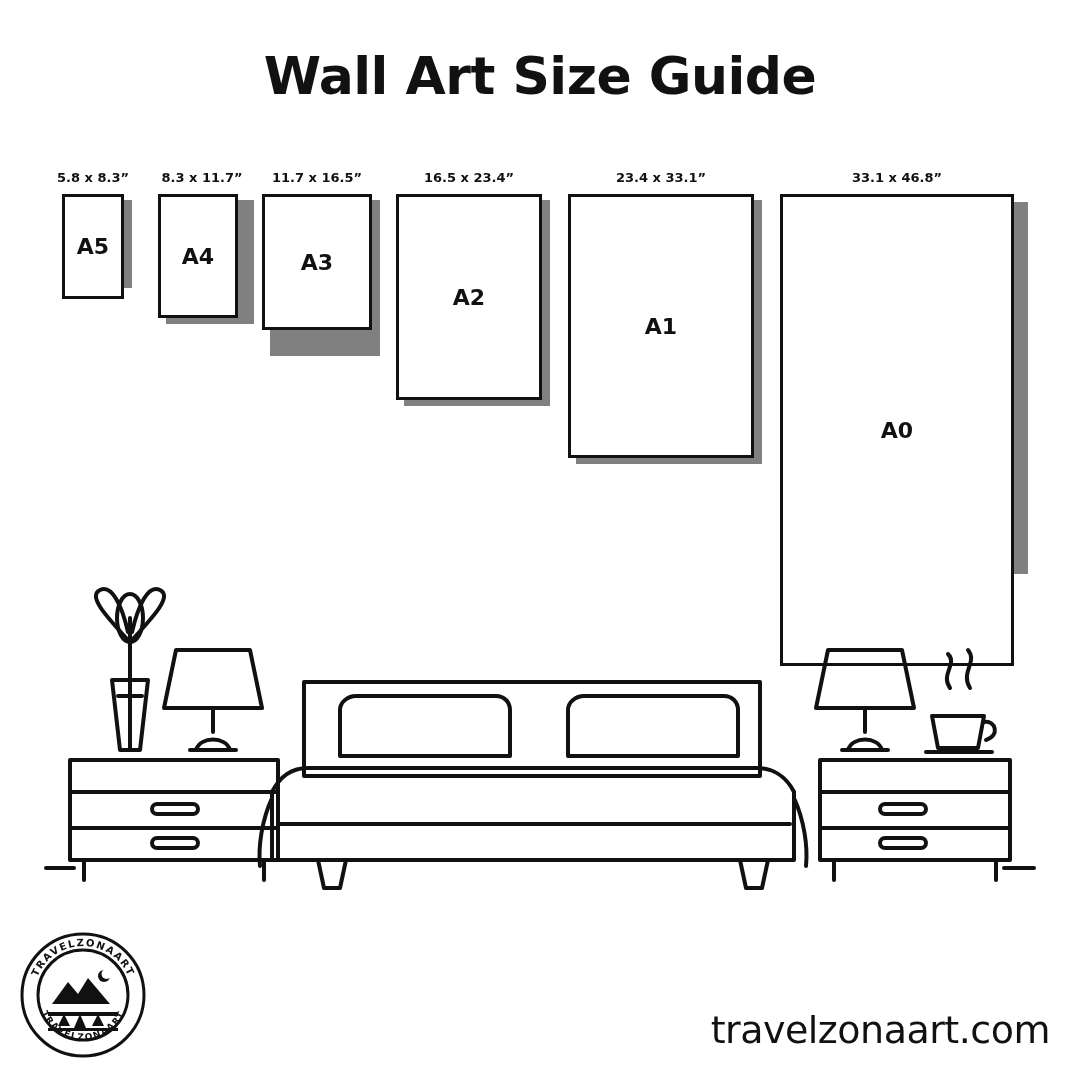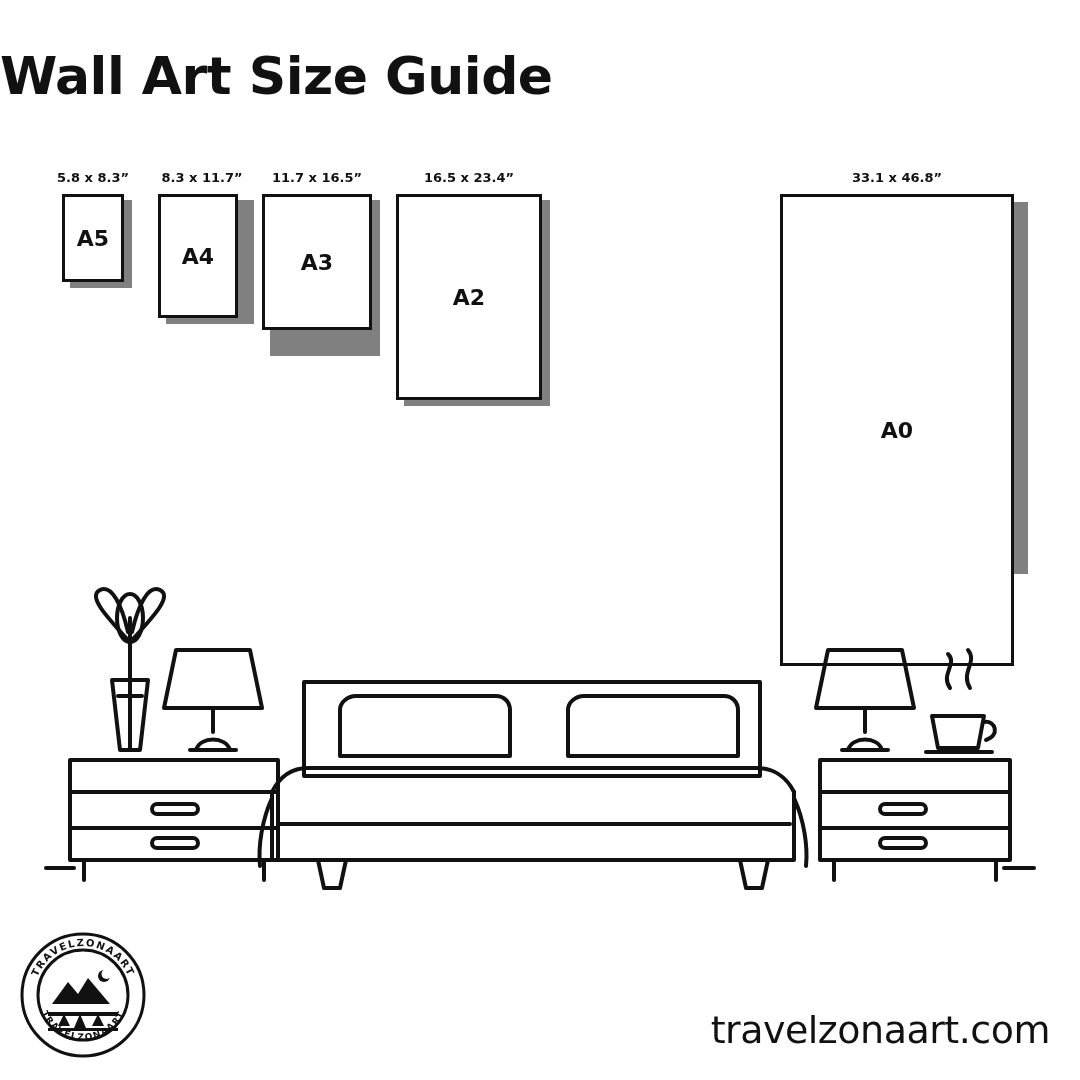--- a/index.html
+++ b/index.html
@@ -14,20 +14,21 @@
     overflow: hidden;
     font-family: "DejaVu Sans", "Liberation Sans", sans-serif;
     color: #111111;
   }
 
   #page-title {
     position: absolute;
     top: 46px;
     left: 0;
     width: 1080px;
+    text-align: center;
     font-size: 52px;
     font-weight: 700;
     letter-spacing: -0.5px;
     color: #111111;
   }
 
   
   #frames {
     position: absolute;
     top: 170px;
@@ -98,21 +99,21 @@
 </head>
 <body>
 
 <div id="page-title">Wall Art Size Guide</div>
 
 <div id="frames">
 
   <div class="frame-group" style="left:62px; top:0px; width:62px; height:120px;">
     <div class="frame-label" style="top:0px; left:-28px; width:118px;">5.8 x 8.3”</div>
     <div class="frame-shadow" style="left:8px; top:30px; width:62px; height:88px;"></div>
-    <div class="frame-box" style="left:0px; top:24px; width:62px; height:88px;text-align:center;">
+    <div class="frame-box" style="left:0px; top:24px; width:62px; height:105px;text-align:center;">
       <span class="frame-name">A5</span>
     </div>
   </div>
 
   <div class="frame-group" style="left:158px; top:0px; width:88px; height:160px;">
     <div class="frame-label" style="top:0px; left:-22px; width:132px;">8.3 x 11.7”</div>
     <div class="frame-shadow" style="left:8px; top:30px; width:88px; height:124px;"></div>
     <div class="frame-box" style="left:0px; top:24px; width:80px; height:124px;">
       <span class="frame-name">A4</span>
     </div>
@@ -127,20 +128,27 @@
   </div>
 
   <div class="frame-group" style="left:396px; top:0px; width:146px; height:250px;">
     <div class="frame-label" style="top:0px; left:-12px; width:170px;">16.5 x 23.4”</div>
     <div class="frame-shadow" style="left:8px; top:30px; width:146px; height:206px;"></div>
     <div class="frame-box" style="left:0px; top:24px; width:146px; height:206px;">
       <span class="frame-name">A2</span>
     </div>
   </div>
 
+  <div class="frame-group" style="left:568px; top:0px; width:186px; height:310px;">
+    <div class="frame-label" style="top:0px; left:-6px; width:198px;">23.4 x 33.1”</div>
+    <div class="frame-shadow" style="left:8px; top:30px; width:186px; height:264px;"></div>
+    <div class="frame-box" style="left:0px; top:24px; width:186px; height:264px;">
+      <span class="frame-name">A1</span>
+    </div>
+  </div>
 
   <div class="frame-group" style="left:780px; top:0px; width:234px; height:420px;">
     <div class="frame-label" style="top:0px; left:0px; width:234px;">33.1 x 46.8”</div>
     <div class="frame-shadow" style="left:14px; top:32px; width:234px; height:372px;"></div>
     <div class="frame-box" style="left:0px; top:24px; width:234px; height:472px;">
       <span class="frame-name">A0</span>
     </div>
   </div>
 
 </div>

